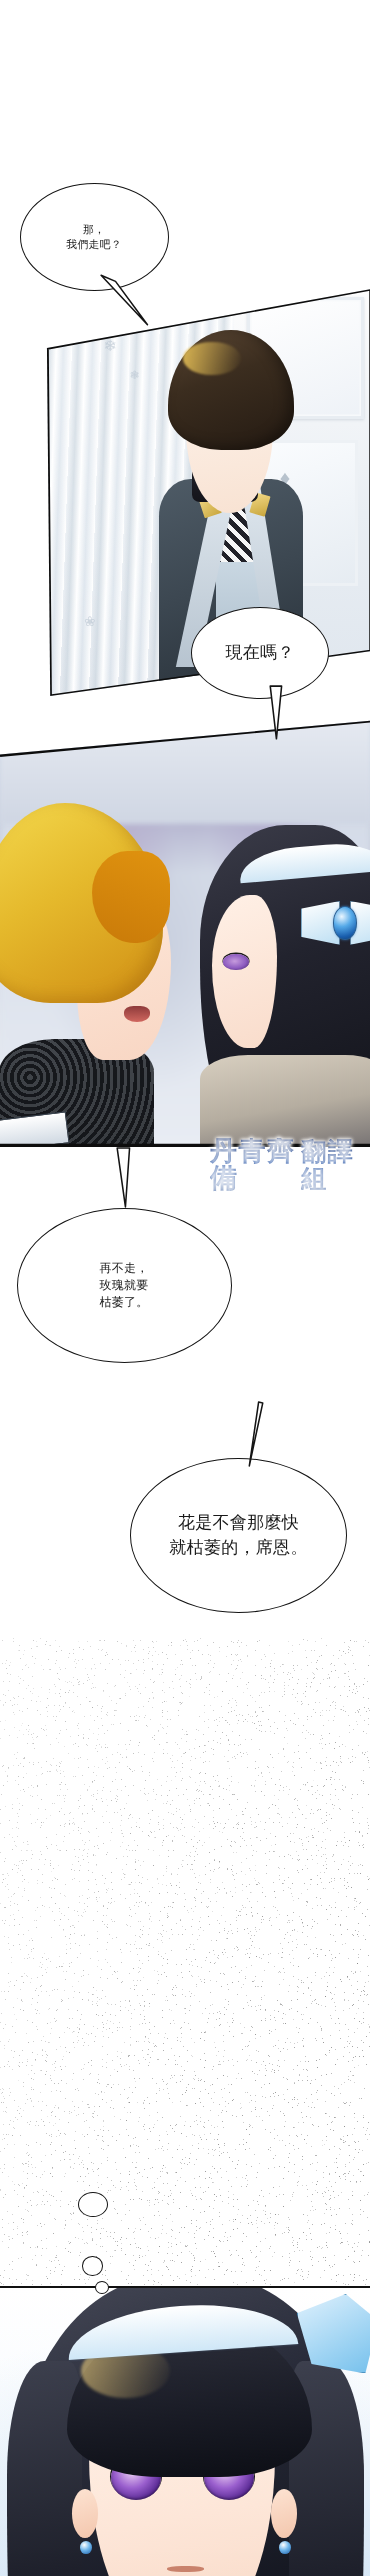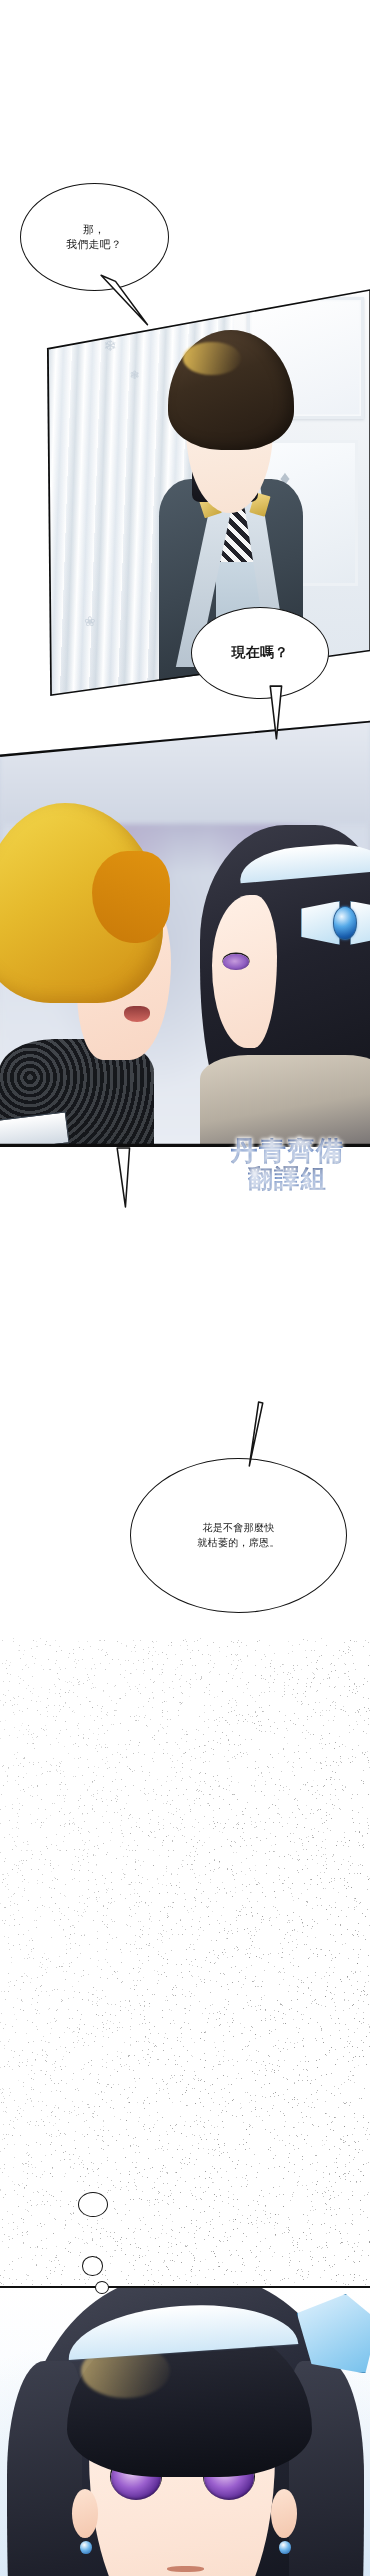--- a/index.html
+++ b/index.html
@@ -370,21 +370,21 @@
   }
   .cuHairStrandL { left:2%;  border-radius: 50% 18% 36% 44% / 24% 10% 60% 70%; }
   .cuHairStrandR { right:2%; border-radius: 18% 50% 44% 36% / 10% 24% 70% 60%; }
 
   
   #tlWatermark {
     position:absolute;
     left:210px; top:1121px; width:155px; height:88px;
     z-index:45;
     pointer-events:none;
-    display:flex; flex-direction:column; align-items:center; justify-content:center;
+    display:flex; flex-direction:row; align-items:center; justify-content:center;
   }
   #tlWatermark .wline {
     font-family: "Liberation Serif", "DejaVu Serif", serif;
     font-weight:700;
     letter-spacing:1.5px;
     background: linear-gradient(180deg,#15306e 0%, #2a57a8 45%, #6f89b8 100%);
     -webkit-background-clip:text;
     background-clip:text;
     color: transparent;
     text-shadow: 0 0 3.6px rgba(255,255,255,.95);
@@ -436,21 +436,21 @@
       <svg width="326" height="407" style="display:block;" viewBox="0 0 632 790">
         <polygon points="4,115 632,0 632,703 10,790" fill="none" stroke="#0d0d0d" stroke-width="6"></polygon>
       </svg>
     </div>
   </div>
 
   <svg class="tail" style="left:263px; top:685px; width:31px; height:57px;" viewBox="0 0 60 110" width="31" height="57">
     <polygon points="14,2 26,104 36,2" fill="#ffffff" stroke="#141414" stroke-width="3" stroke-linejoin="round"></polygon>
   </svg>
   <div class="bubble" id="bubble2" style="left:191px; top:607px; width:138px; height:92px;">
-    <div class="btext" style="font-size:14px;font-weight:bold;">現在嗎？</div>
+    <div class="btext" style="font-size:17px;">現在嗎？</div>
   </div>
 
   <div class="panel" id="panel2">
     <div class="garden"></div>
     <div class="sky"></div>
 
     <div id="manFig">
       <div class="man-neckwear"></div>
       <div class="man-face"></div>
       <div class="man-eye"></div>
@@ -481,26 +481,31 @@
   </div>
 
   <div id="tlWatermark">
     <div class="wline w1">丹青齊備</div>
     <div class="wline w2">翻譯組</div>
   </div>
 
   <svg class="tail" style="left:112px; top:1147px; width:31px; height:62px;" viewBox="0 0 60 120" width="31" height="62">
     <polygon points="10,2 26,116 34,2" fill="#ffffff" stroke="#141414" stroke-width="3" stroke-linejoin="round"></polygon>
   </svg>
+  <div class="bubble" id="bubble3" style="left:16.5px; top:1208px; width:215px; height:155px;">
+    <div class="btext" style="font-size:12px; text-align:left;">再不走，
+玫瑰就要
+枯萎了。</div>
+  </div>
 
   <svg class="tail" style="left:242px; top:1401px; width:26px; height:67px;" viewBox="0 0 50 130" width="26" height="67">
     <polygon points="32,2 14,126 40,4" fill="#ffffff" stroke="#141414" stroke-width="3" stroke-linejoin="round"></polygon>
   </svg>
   <div class="bubble" id="bubble4" style="left:130px; top:1458px; width:217px; height:155px;">
-    <div class="btext" style="font-size:10px;">花是不會那麼快
+    <div class="btext" style="font-size:17px;">花是不會那麼快
 就枯萎的，席恩。</div>
   </div>
 
   <div class="panel" id="panel3">
     <div class="grain">
       <svg width="371" height="647" style="display:block;" viewBox="0 0 720 1255">
         <defs>
           <filter id="noiseA" x="0" y="0" width="100%" height="100%">
             <feTurbulence type="fractalNoise" baseFrequency="0.92" numOctaves="3" seed="7" result="t"></feTurbulence>
             <feColorMatrix in="t" type="saturate" values="0"></feColorMatrix>

